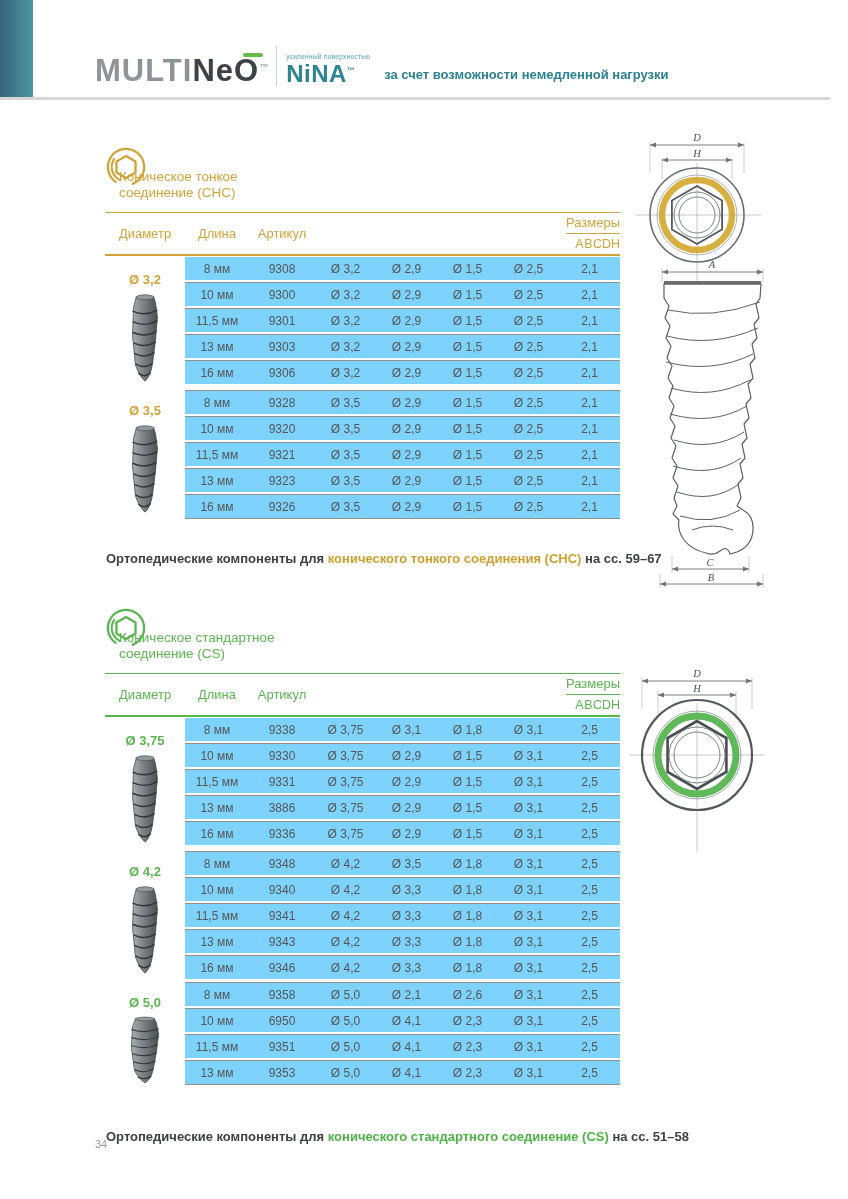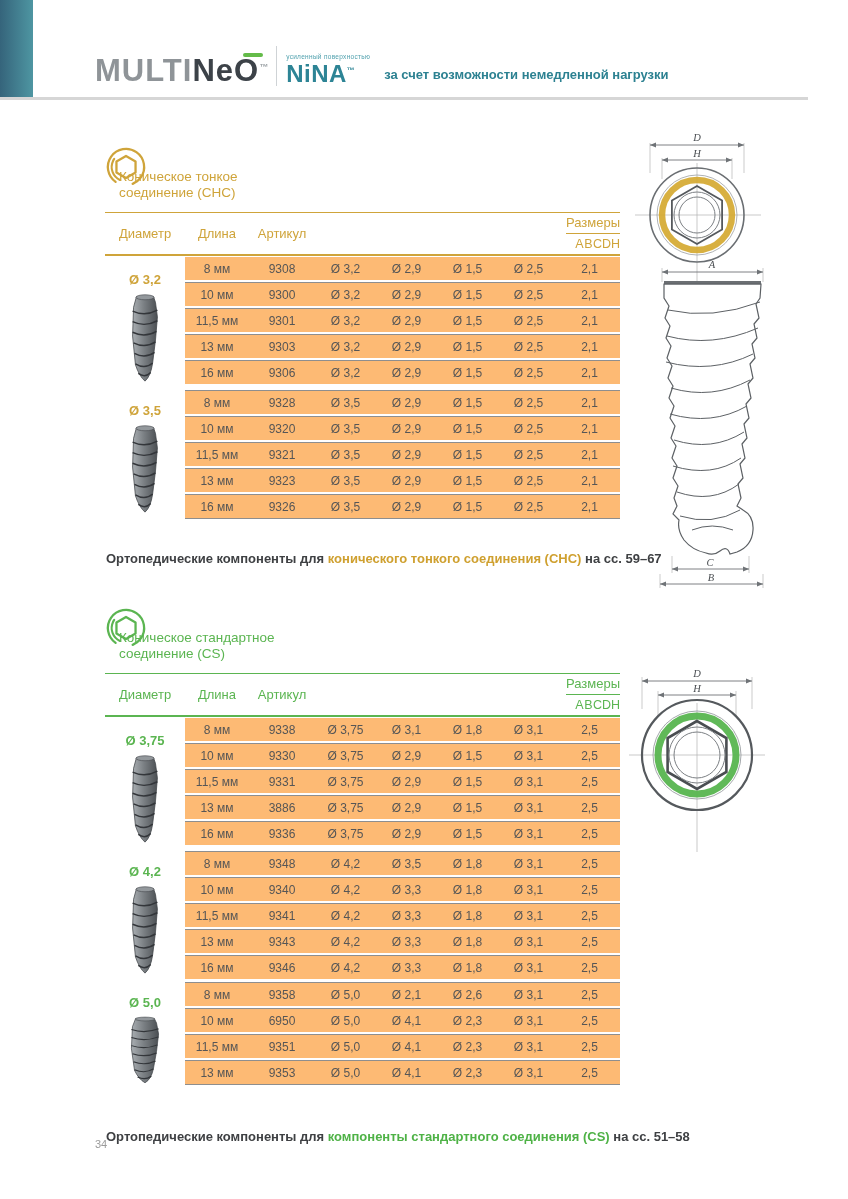--- a/index.html
+++ b/index.html
@@ -1,17 +1,17 @@
 <!DOCTYPE html>
 <html><head>
 <meta charset="utf-8">
 <style>
   html,body{margin:0;padding:0;background:#fff;}
   .page{position:relative;width:808px;height:1199px;background:#fff;overflow:hidden;
-        font-family:"Liberation Sans", sans-serif;color:#4a4a4a;}
+        font-family:"Liberation Sans", sans-serif;color:#4a4a4a;padding-left:22px;}
 
   
   .header{position:absolute;top:0;left:0;width:848px;height:97px;background:#fff;
           border-bottom:3px solid #d6d6d6;}
   .side-accent{position:absolute;top:0;left:0;width:33px;height:97px;
           background:linear-gradient(90deg,#35647b,#4e96a2);}
   .header-content{position:absolute;left:95px;top:46px;display:flex;align-items:flex-end;}
   .brand{position:relative;font-size:31px;font-weight:bold;letter-spacing:1px;line-height:1;}
   .brand .multi{color:#8f9498;}
   .brand .neo{color:#3c4248;}
@@ -41,21 +41,21 @@
                font-size:13px;border-bottom:1px solid var(--accent);}
   .sizes-cols{flex:1;display:grid;grid-template-columns:repeat(5,1fr);}
   .sizes-cols div{display:flex;align-items:center;justify-content:center;
                   color:var(--accent);font-size:12.5px;}
   .tbody{position:absolute;top:117px;left:0;width:515px;}
   .group{display:grid;grid-template-columns:80px 435px;}
   .diam-cell{background:#fff;text-align:center;padding-top:15px;box-sizing:border-box;}
   .diam-label{color:var(--accent);font-weight:bold;font-size:13px;margin-bottom:5px;}
   .rows{display:flex;flex-direction:column;}
   .row{display:grid;grid-template-columns:64px 66px repeat(5,61px);height:23px;
-       margin-top:2px;background:#fdba74;border-top:1px solid #8e8e8e;box-sizing:content-box;}
+       margin-top:2px;background:#7dd3fc;border-top:1px solid #8e8e8e;box-sizing:content-box;}
   .tbody .group:first-child .row:first-child{border-top:none;margin-top:0;}
   .tbody .group:last-child .row:last-child{border-bottom:1px solid #8e8e8e;}
   .cell{display:flex;align-items:center;justify-content:center;font-size:12px;color:#565656;}
 
   .footnote{position:absolute;left:106px;font-size:13px;font-weight:bold;color:#3e4043;z-index:5;margin-top:20px;}
   .f1{top:531px;}
   .f1 .hl{color:#cfa02f;}
   .f2{top:1109px;}
   .f2 .hl{color:#4eb246;}
   .page-num{position:absolute;left:95px;top:1138px;font-size:11px;color:#9b9b9b;}
@@ -473,17 +473,17 @@
     <circle cx="70" cy="86" r="39" fill="none" stroke="#57b54f" stroke-width="7" opacity="0.95"></circle>
     <path d="M70,52 L40.6,69 L40.6,103 L70,120 L99.4,103 L99.4,69 Z" fill="none" stroke="#4a4e52" stroke-width="2.6"></path>
     <circle cx="70" cy="86" r="28" fill="none" stroke="#7c8084" stroke-width="1"></circle>
     <circle cx="70" cy="86" r="23" fill="none" stroke="#7c8084" stroke-width="1"></circle>
   </svg>
 
   <div class="footnote f1">
     <span>Ортопедические компоненты для </span><span class="hl">конического тонкого соединения (CHC)</span><span> на сс. 59–67</span>
   </div>
   <div class="footnote f2">
-    <span>Ортопедические компоненты для </span><span class="hl">компоненты стандартного соединения (CS)</span><span> на сс. 51–58</span>
+    <span>Ортопедические компоненты для </span><span class="hl">конического стандартного соединение (CS)</span><span> на сс. 51–58</span>
   </div>
 
   <div class="page-num">34</div>
 </div>
 
 </body></html>

